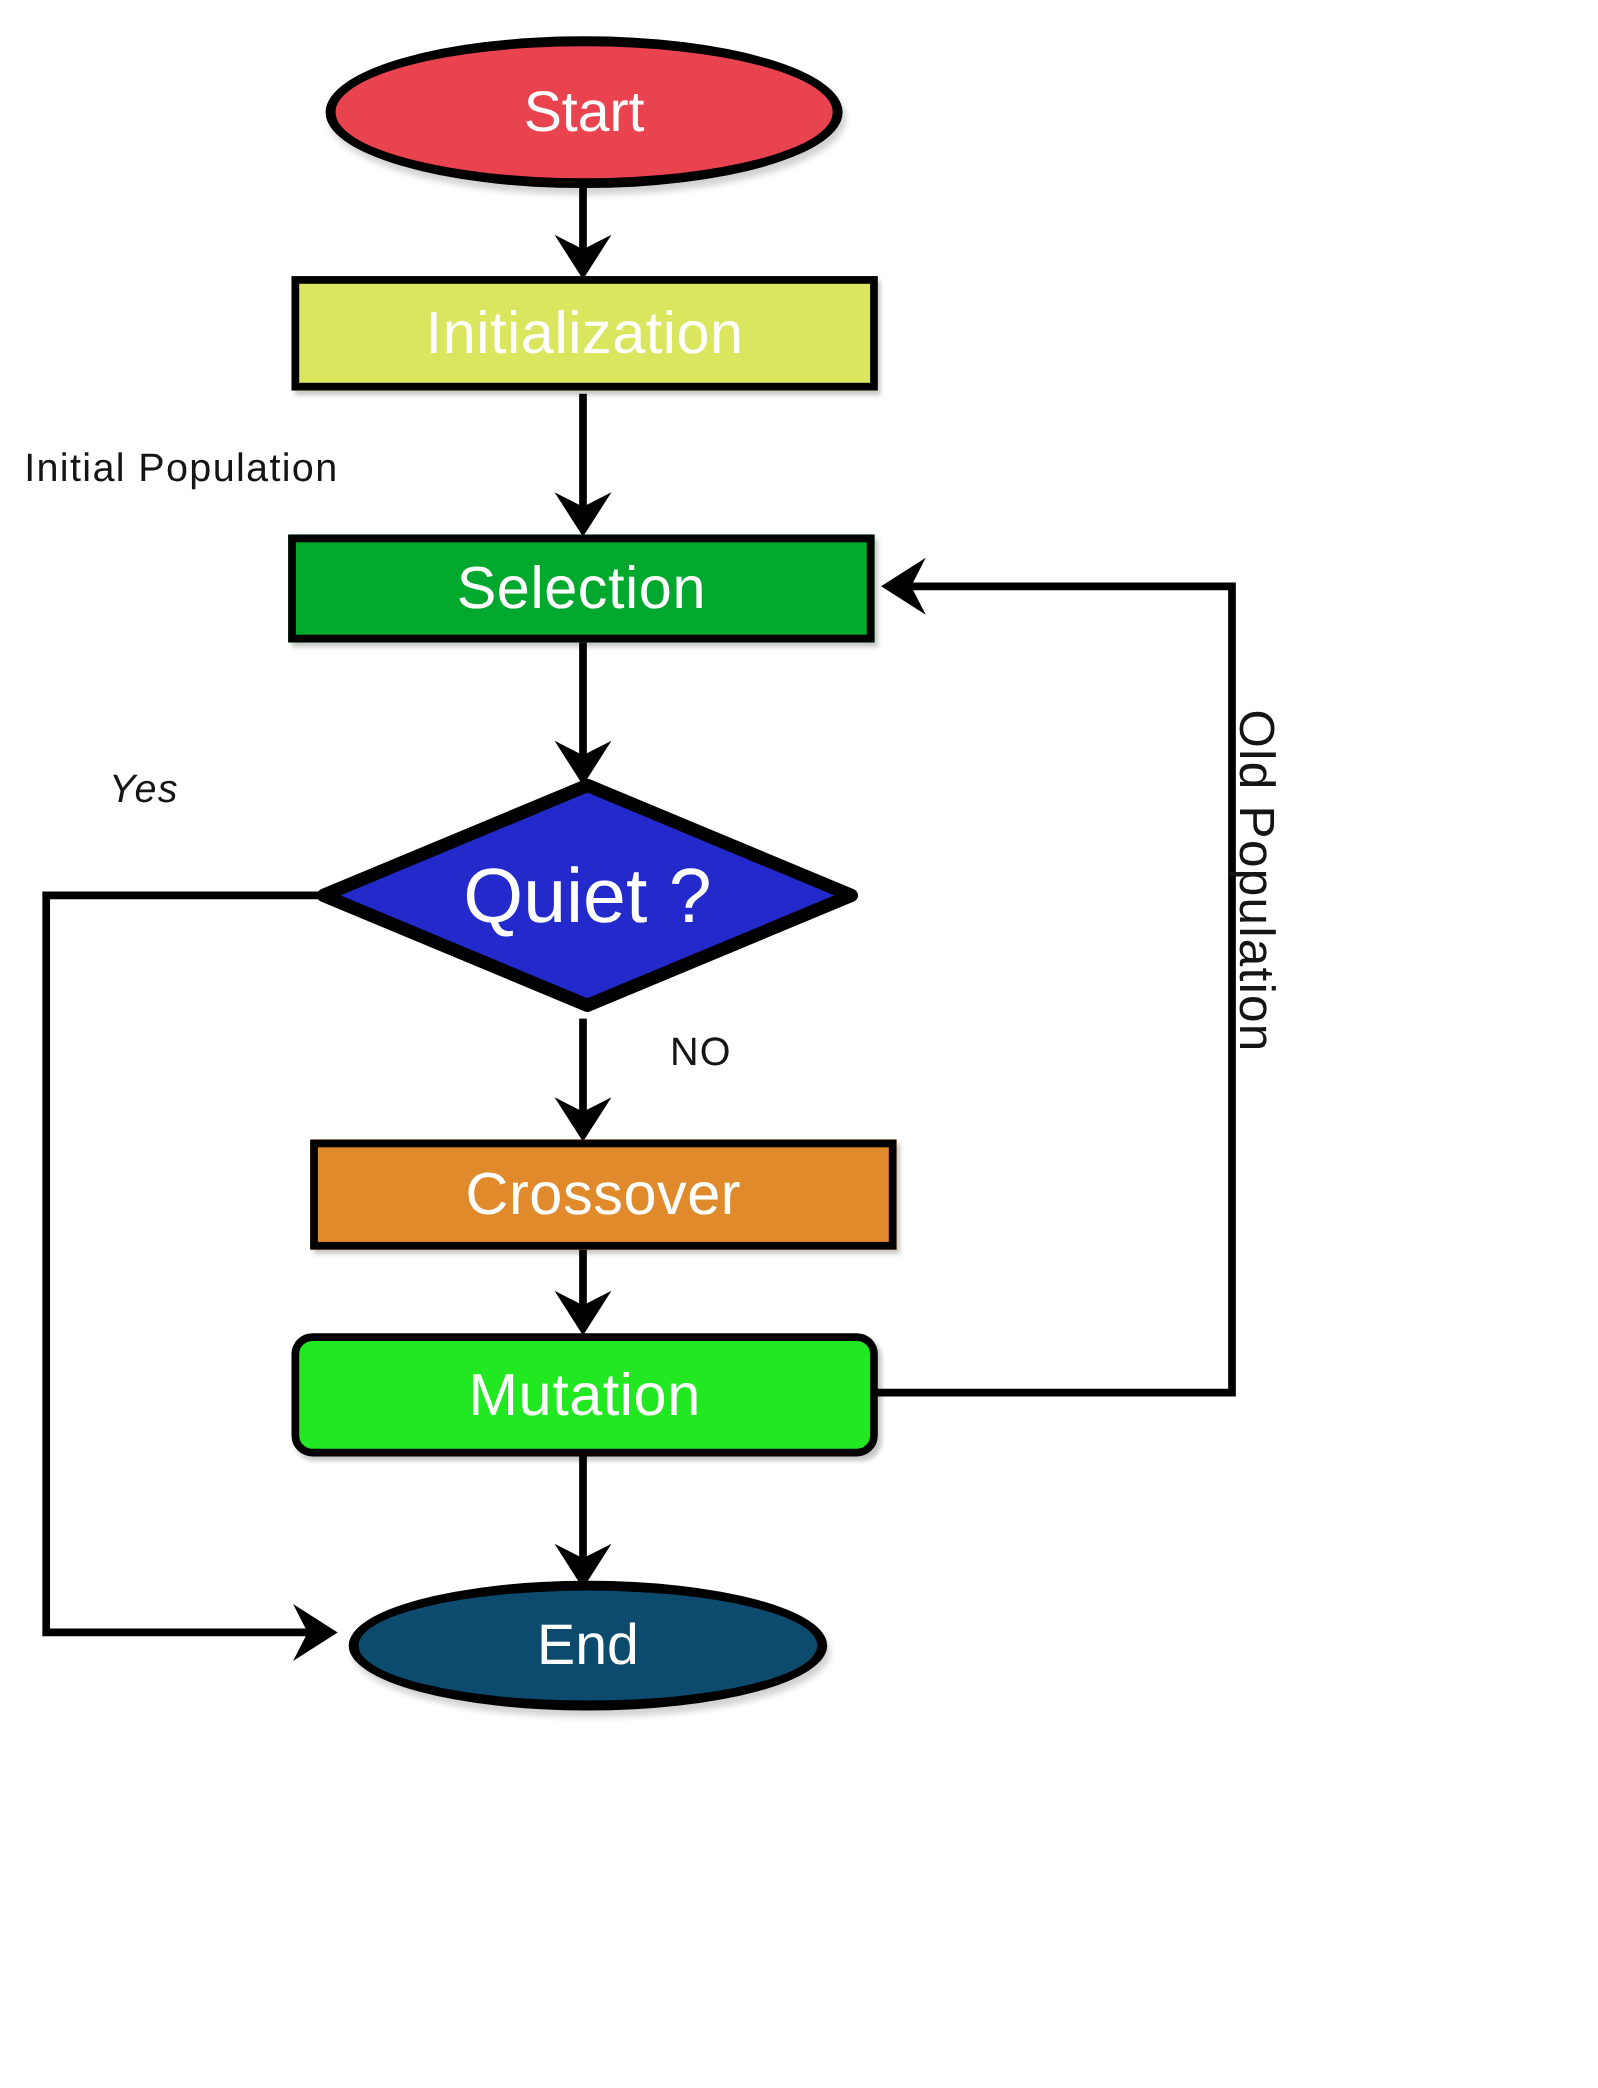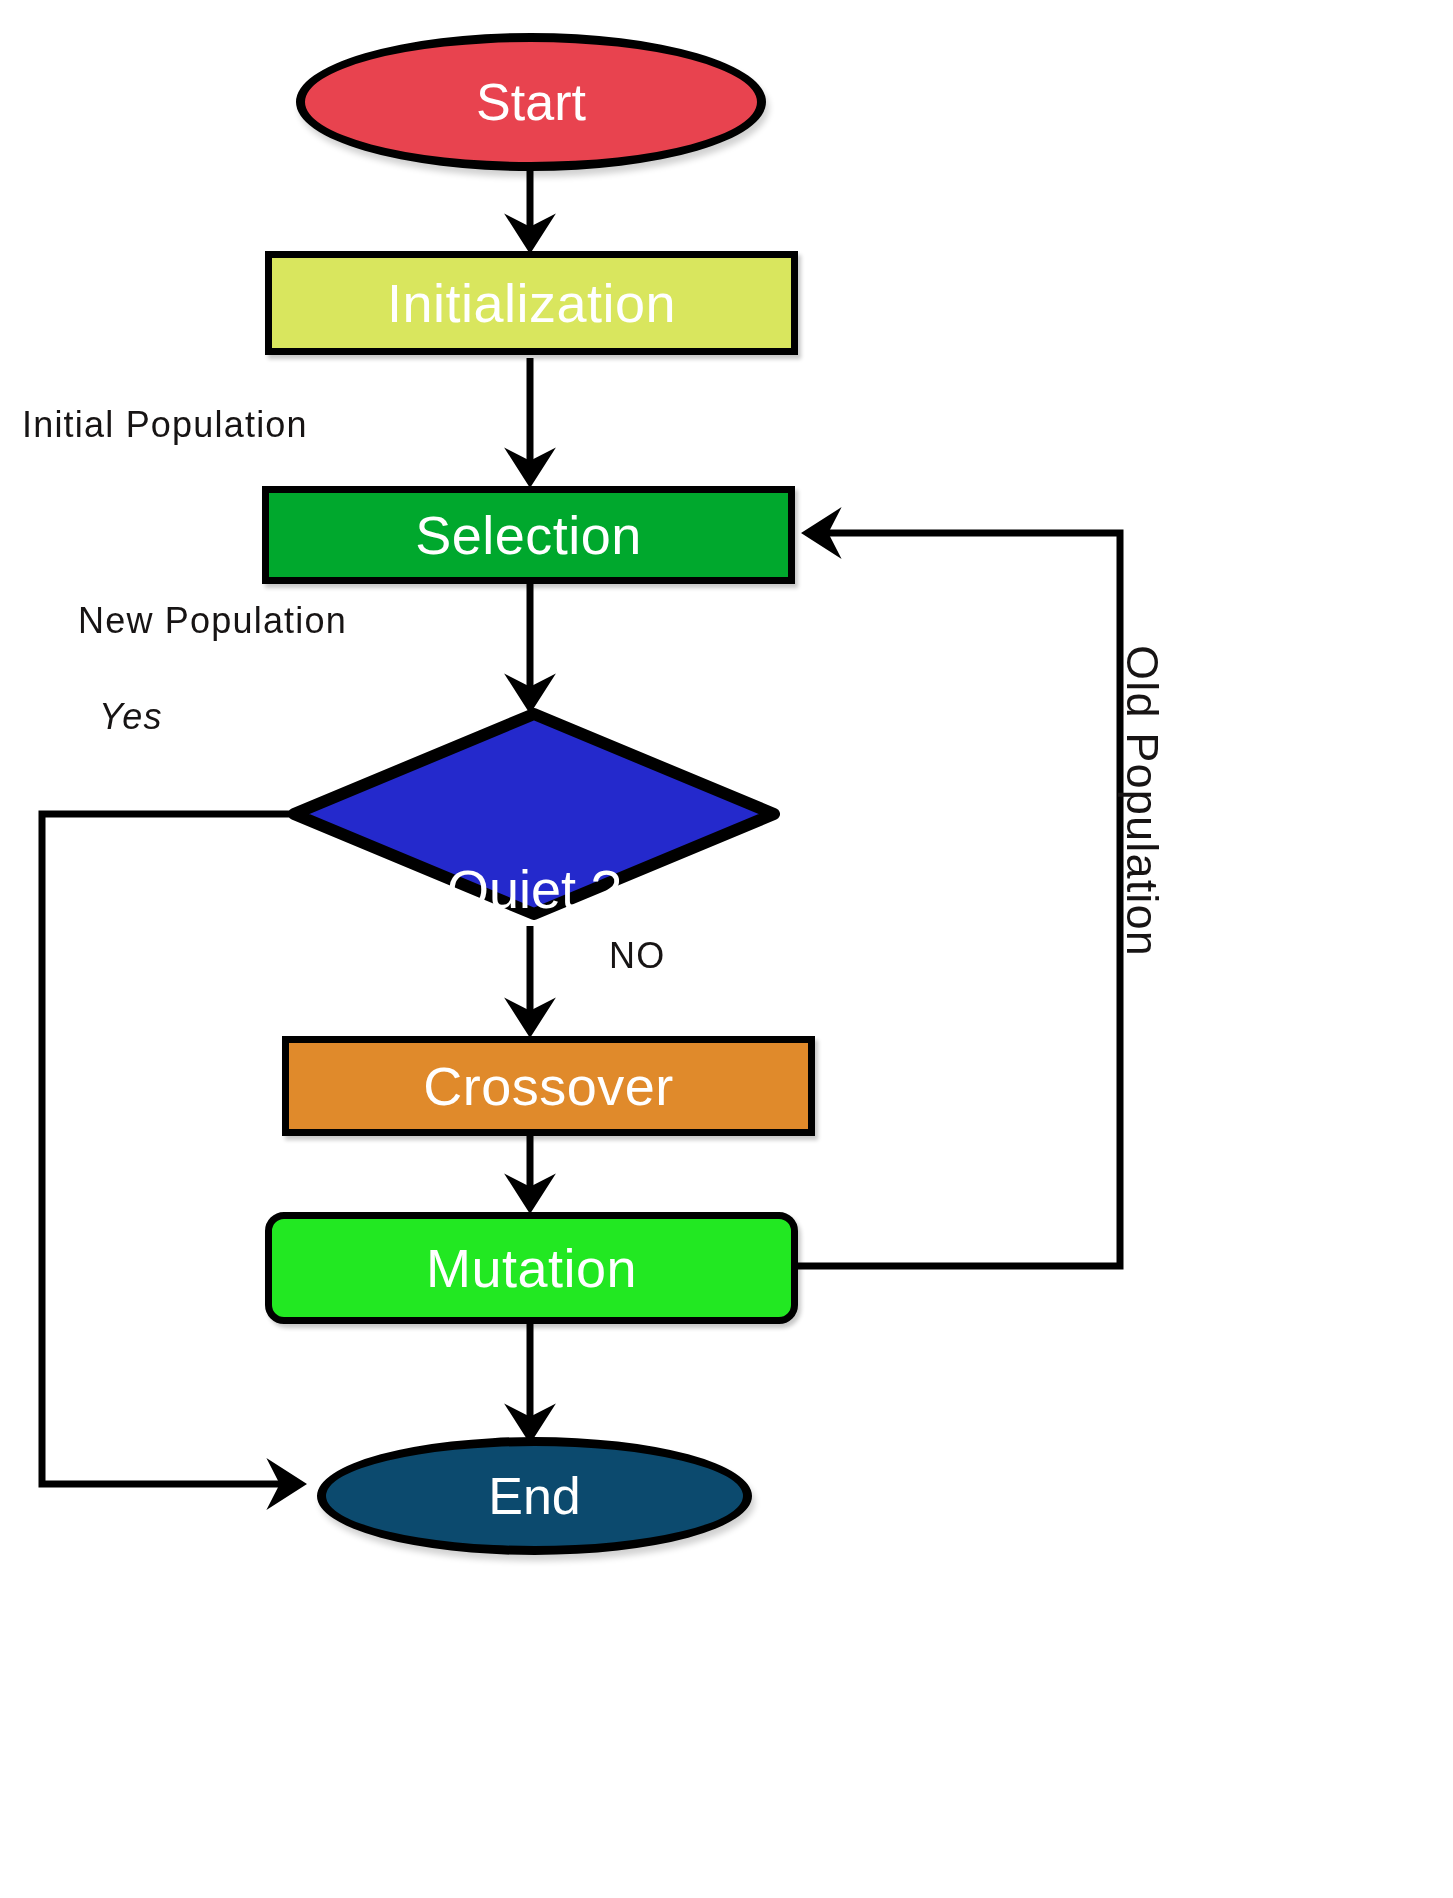--- a/index.html
+++ b/index.html
@@ -30,22 +30,22 @@
     color:#ffffff;
     font-size:52px;
     font-family:"Liberation Sans", sans-serif;
     box-shadow: 3px 6px 6px rgba(0,0,0,0.18);
   }
   .diamond-wrap{position:absolute;}
   .diamond-wrap svg{display:block;}
   .diamond-label{
     position:absolute;
     left:0;top:0;width:100%;height:100%;
-    display:flex;align-items:flex-end;justify-content:center;
-    color:#ffffff;font-size:54px;
+    display:flex;align-items:center;justify-content:center;
+    color:#ffffff;font-size:70px;
     font-family:"Liberation Sans", sans-serif;
     pointer-events:none;
   }
 
   .edge-label{
     position:absolute;
     color:#171414;
     font-family:"Liberation Sans", sans-serif;
     font-size:36px;
     letter-spacing:1.2px;
@@ -119,21 +119,20 @@
   <div class="node proc" style="left:265px;top:1212px;width:533px;height:112px;background:#22E822;border-radius:19px;">
     <span>Mutation</span>
   </div>
 
   <div class="node term" style="left:317px;top:1437px;width:435px;height:118px;background:#0c4a6e;">
     <span>End</span>
   </div>
 
   <div class="edge-label" style="left:22px;top:404px;">Initial Population</div>
 
-  <div class="edge-label" style="left:78px;top:600px;">New Population</div>
 
   <div class="edge-label" style="left:99px;top:696px;font-style:italic;">Yes</div>
 
   <div class="edge-label" style="left:609px;top:935px;">NO</div>
 
   <div class="vertical-label" style="left:1168px;top:645px;">Old Population</div>
 
 </div>
 
 </body></html>

